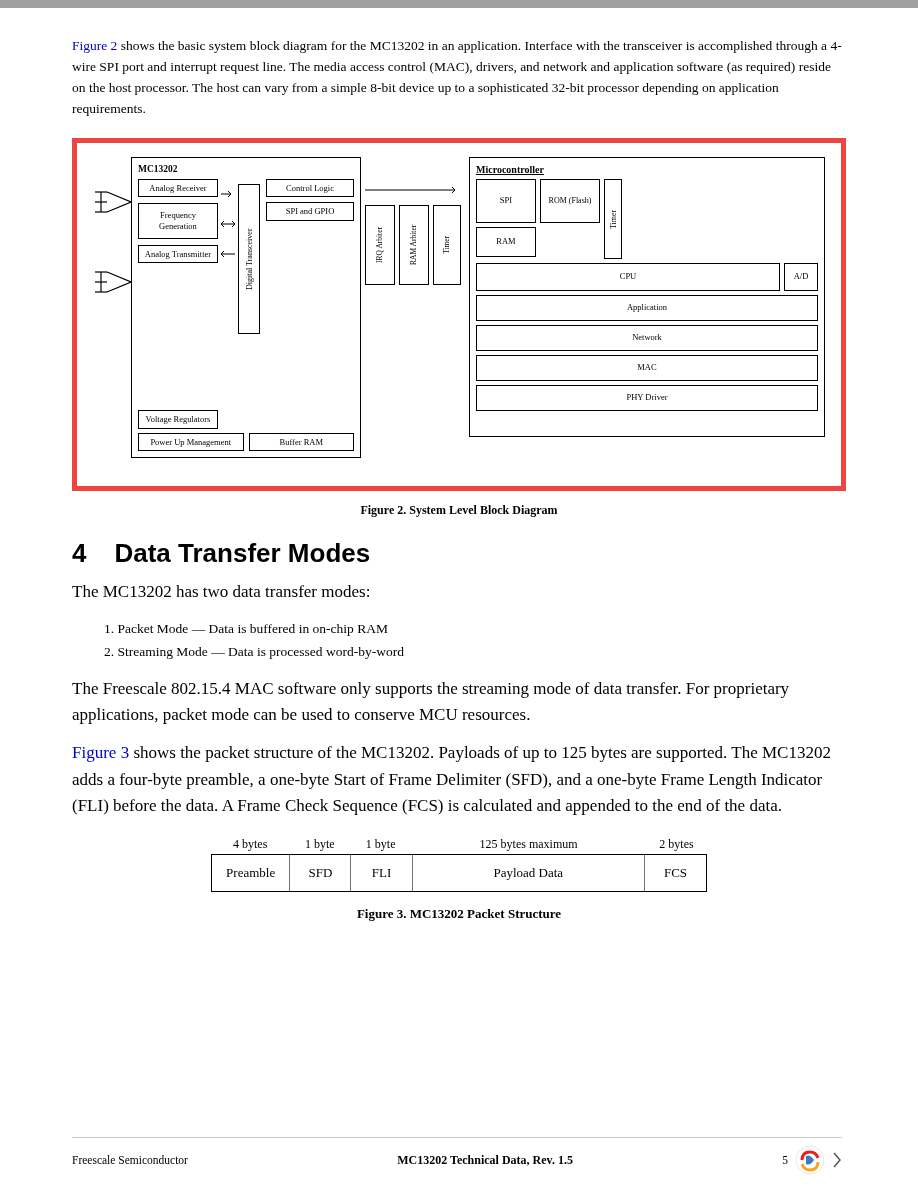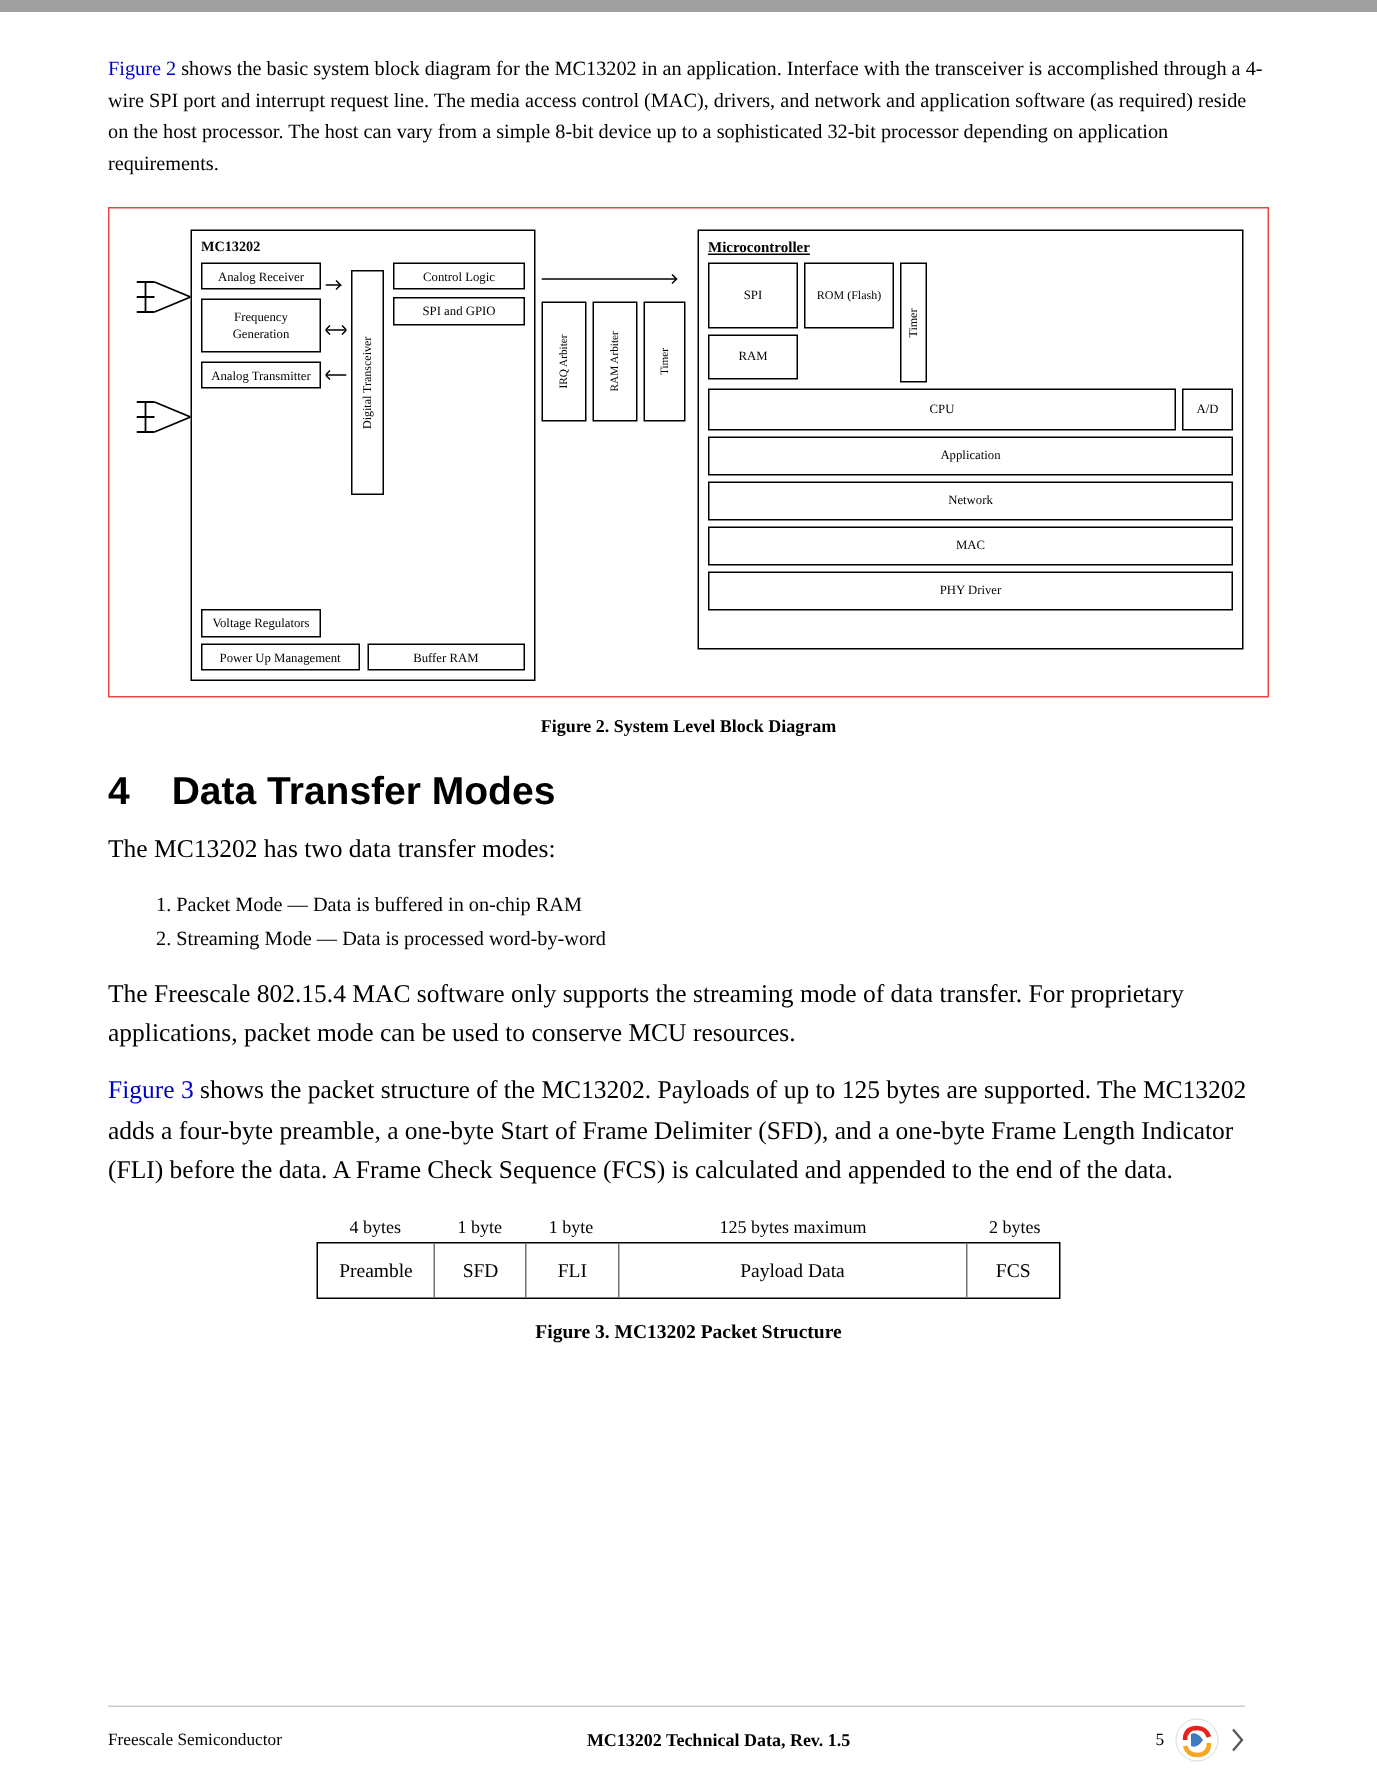--- a/index.html
+++ b/index.html
@@ -29,22 +29,22 @@
       font-size: 13.5px;
       line-height: 1.55;
       margin-bottom: 18px;
     }
     .intro-para .fig-link {
       color: #0000cc;
     }
 
     
     .block-diagram-outer {
-      border: 1px solid #ef4444;
-      padding: 14px 16px 10px 16px;
+      border: 5px solid #ef4444;
+      padding: 14px 16px 28px 16px;
       margin-bottom: 10px;
       position: relative;
     }
 
     .uc-box-title {
       font-size: 10px;
       font-weight: bold;
       text-decoration: underline;
       margin-bottom: 4px;
     }
@@ -123,21 +123,21 @@
 
     .packet-data-cell:last-child {
       border-right: none;
     }
 
     
     .page-footer {
       position: absolute;
       bottom: 12px;
       left: 0;
-      right: 16px;
+      right: 4px;
       padding: 0 72px;
     }
 
     .footer-rule {
       border: none;
       border-top: 1px solid #ccc;
       margin-bottom: 6px;
     }
 
     .footer-bottom {

